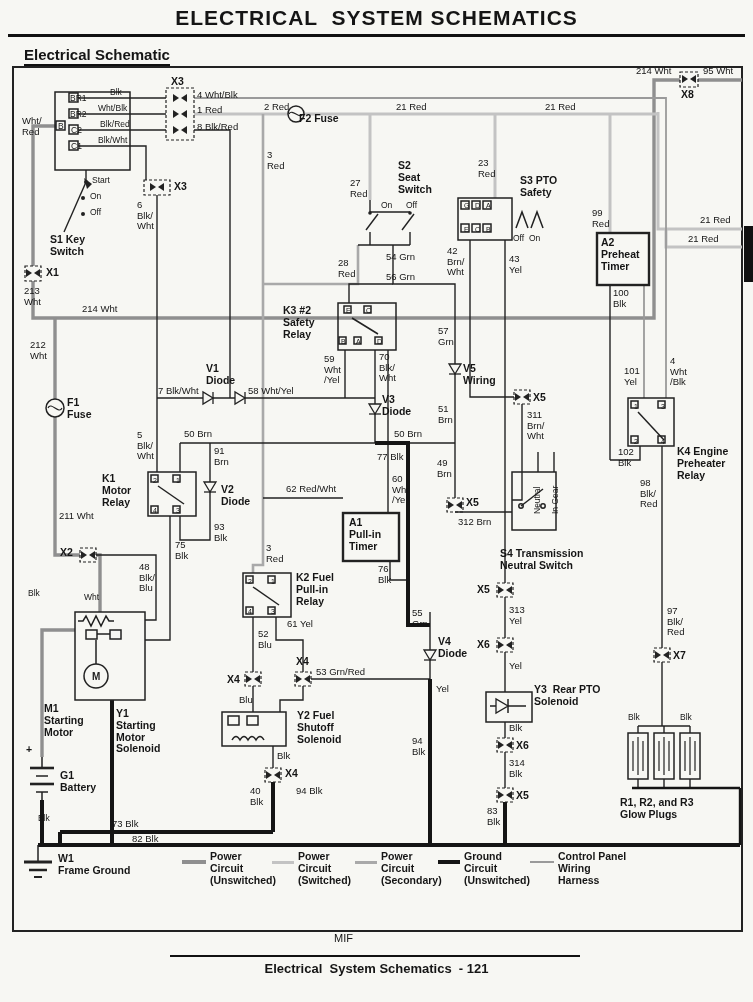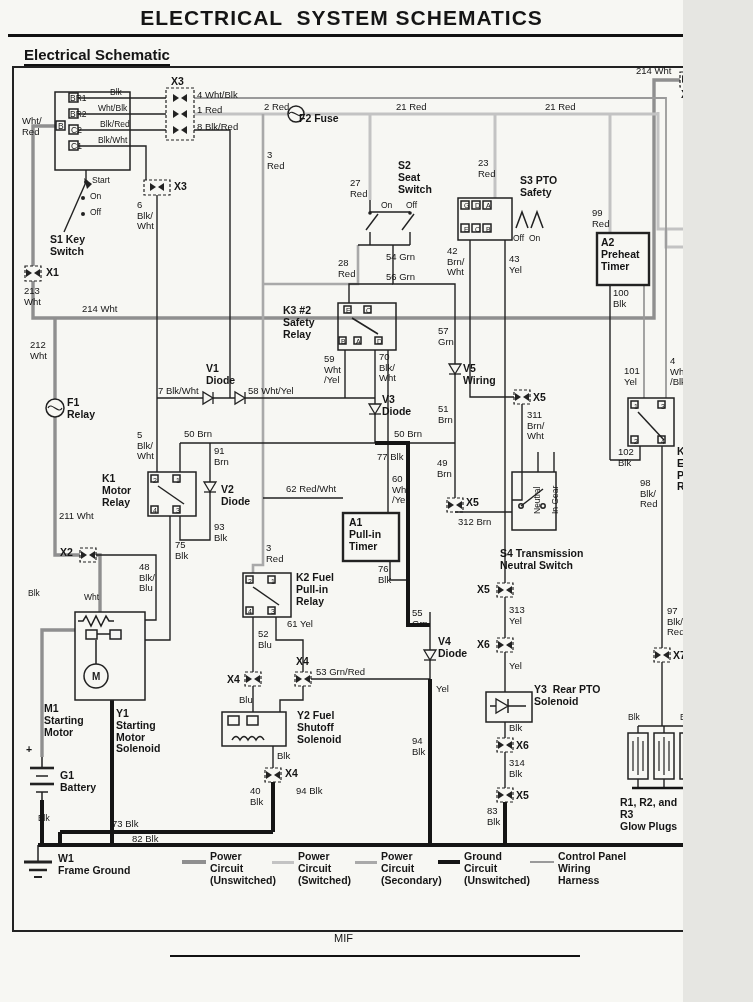--- a/index.html
+++ b/index.html
@@ -1,16 +1,16 @@
 <!DOCTYPE html>
 <html><head>
 <meta charset="utf-8">
 <style>
   html,body{margin:0;padding:0;background:#e6e6e2;}
-  .page{position:relative;width:683px;height:1002px;background:#f7f7f3;
+  .page{position:relative;width:753px;height:1002px;background:#f7f7f3;
         font-family:"Liberation Sans",sans-serif;overflow:hidden;color:#151515;}
   .page svg{position:absolute;left:0;top:0;}
   .L{position:absolute;white-space:pre-wrap;line-height:1.12;font-size:9.5px;color:#151515;}
   .s{font-size:8.5px;}
   .tiny{font-size:7px;line-height:1;}
   .T{font-weight:bold;font-size:10.5px;}
   .hdr{position:absolute;top:6px;left:0;width:100%;text-align:center;
        font-size:21px;font-weight:bold;letter-spacing:1px;white-space:pre-wrap;}
   .hdr-rule{position:absolute;top:34px;left:8px;width:737px;height:3px;background:#111;}
   .sub{position:absolute;top:46px;left:24px;font-size:15px;font-weight:bold;
@@ -356,21 +356,21 @@
   <span class="L" style="left:700px;top:215px">21 Red</span>
   <span class="L" style="left:688px;top:234px">21 Red</span>
 
   <span class="L T" style="left:46px;top:267px">X1</span>
   <span class="L" style="left:24px;top:286px">213
 Wht</span>
   <span class="L" style="left:82px;top:304px">214 Wht</span>
   <span class="L" style="left:30px;top:340px">212
 Wht</span>
   <span class="L T" style="left:67px;top:397px">F1
-Relay</span>
+Fuse</span>
   <span class="L" style="left:59px;top:511px">211 Wht</span>
   <span class="L T" style="left:60px;top:547px">X2</span>
   <span class="L" style="left:139px;top:562px">48
 Blk/
 Blu</span>
   <span class="L s" style="left:28px;top:589px">Blk</span>
   <span class="L s" style="left:84px;top:593px">Wht</span>
 
   <span class="L T" style="left:283px;top:305px">K3 #2
 Safety
@@ -549,13 +549,14 @@
 Circuit
 (Unswitched)</span>
   <div class="leg-line" style="left:530px;top:861px;width:24px;height:2px;background:#9a9a9a"></div>
   <span class="L T" style="left:558px;top:851px">Control Panel
 Wiring
 Harness</span>
 
 
   <div class="mif">MIF</div>
   <div class="foot-rule"></div>
+  <div class="foot">Electrical  System Schematics  - 121</div>
 </div>
 
 </body></html>

